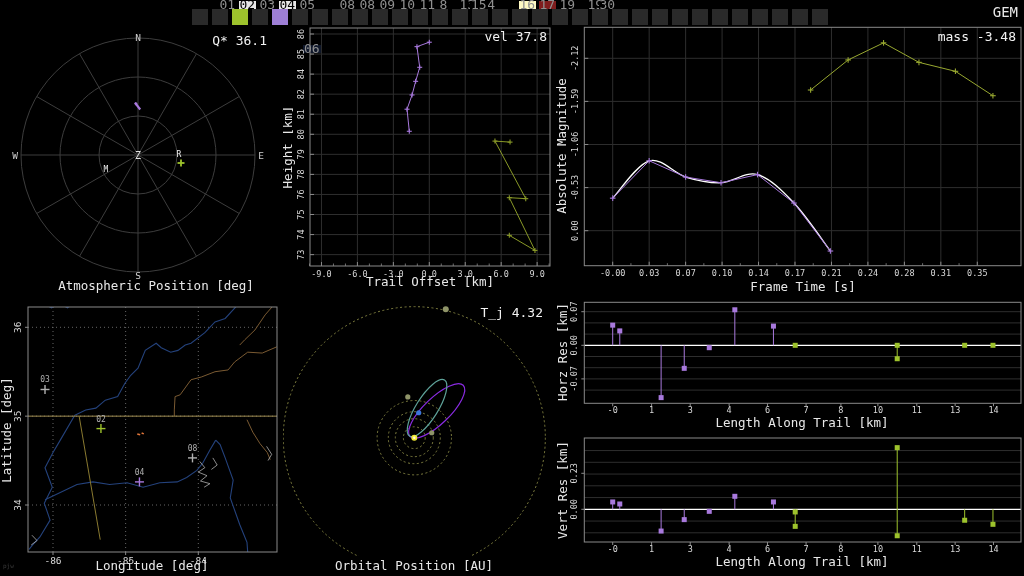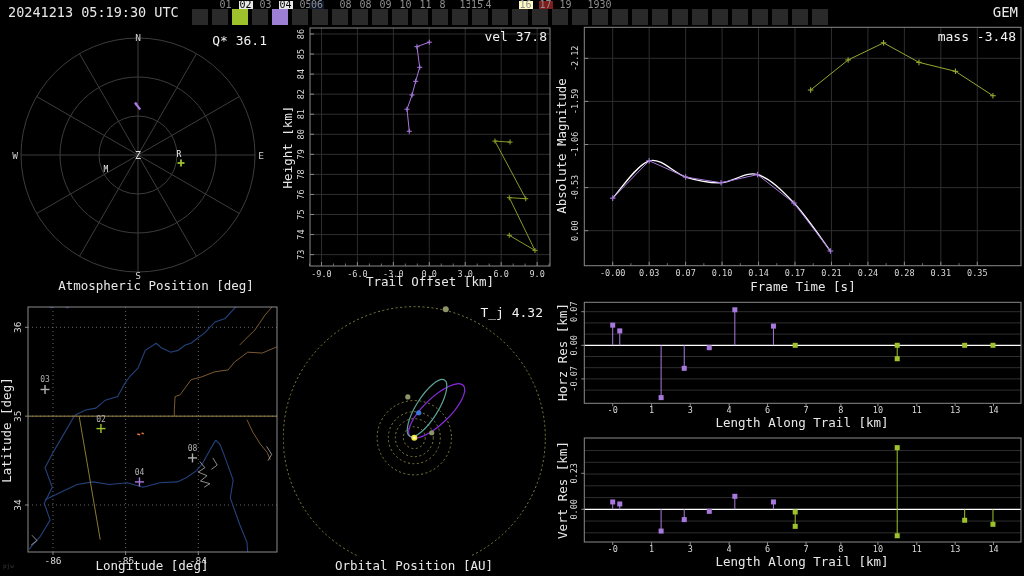--- a/index.html
+++ b/index.html
@@ -3,21 +3,21 @@
 <meta charset="utf-8">
 <style>
   html,body{margin:0;padding:0;background:#000;}
   body{width:1024px;height:576px;overflow:hidden;font-family:"DejaVu Sans Mono",monospace;}
   #screen{position:relative;width:1024px;height:576px;background:#000;}
   header{position:absolute;left:0;top:0;width:1024px;height:26px;}
   .ts{position:absolute;left:8px;top:4px;color:#e8e8e8;font-size:13.5px;white-space:pre;}
   .gem{position:absolute;right:6px;top:4px;color:#e8e8e8;font-size:14px;}
   #tabstrip{position:absolute;left:0;top:0;width:1024px;height:26px;}
   .tabsq{position:absolute;width:16px;height:16px;top:9px;}
-  .tablabel{position:absolute;top:1px;font-size:10px;line-height:8px;padding:0 1px;letter-spacing:0;}
+  .tablabel{position:absolute;top:1px;font-size:13px;line-height:8px;padding:0 1px;letter-spacing:0;}
   svg{position:absolute;display:block;}
   svg text{font-family:"DejaVu Sans Mono",monospace;}
   .ann{font-size:13px;fill:#f2f2f2;}
   .axlabel{font-size:12.5px;fill:#e8e8e8;}
   .card{font-size:9.5px;fill:#cfcfcf;}
   .tick{font-size:8.5px;fill:#d8d8d8;}
   .maptick{font-size:9.5px;fill:#d8d8d8;}
   .mklabel{font-size:8px;fill:#b0b0b0;}
   .wm{font-size:6px;fill:#3a3a3a;}
   .centerlbl{font-size:10px;fill:#e0e0e0;}
@@ -34,21 +34,21 @@
         <span class="tablabel" style="left: 218.5px; background: rgb(0, 0, 0); color: rgb(143, 143, 143);">01</span>
         <div class="tabsq" style="left: 231.5px; background: rgb(157, 194, 44);"></div>
         <span class="tablabel" style="left: 238.5px; background: rgb(232, 232, 232); color: rgb(0, 0, 0);">02</span>
         <div class="tabsq" style="left: 251.5px; background: rgb(42, 42, 42);"></div>
         <span class="tablabel" style="left: 258.5px; background: rgb(0, 0, 0); color: rgb(143, 143, 143);">03</span>
         <div class="tabsq" style="left: 271.5px; background: rgb(158, 127, 214);"></div>
         <span class="tablabel" style="left: 278.5px; background: rgb(232, 232, 232); color: rgb(0, 0, 0);">04</span>
         <div class="tabsq" style="left: 291.5px; background: rgb(42, 42, 42);"></div>
         <span class="tablabel" style="left: 298.5px; background: rgb(0, 0, 0); color: rgb(143, 143, 143);">05</span>
         <div class="tabsq" style="left: 311.5px; background: rgb(42, 42, 42);"></div>
-        <span class="tablabel" style="left: 310px; background: #0f172a; color: rgb(143, 143, 143);">06</span>
+        <span class="tablabel" style="left: 303px; background: #0f172a; color: rgb(143, 143, 143); margin-top: 44px;">06</span>
         <div class="tabsq" style="left: 331.5px; background: rgb(42, 42, 42);"></div>
         <span class="tablabel" style="left: 338.5px; background: rgb(0, 0, 0); color: rgb(143, 143, 143);">08</span>
         <div class="tabsq" style="left: 351.5px; background: rgb(42, 42, 42);"></div>
         <span class="tablabel" style="left: 358.5px; background: rgb(0, 0, 0); color: rgb(143, 143, 143);">08</span>
         <div class="tabsq" style="left: 371.5px; background: rgb(42, 42, 42);"></div>
         <span class="tablabel" style="left: 378.5px; background: rgb(0, 0, 0); color: rgb(143, 143, 143);">09</span>
         <div class="tabsq" style="left: 391.5px; background: rgb(42, 42, 42);"></div>
         <span class="tablabel" style="left: 398.5px; background: rgb(0, 0, 0); color: rgb(143, 143, 143);">10</span>
         <div class="tabsq" style="left: 411.5px; background: rgb(42, 42, 42);"></div>
         <span class="tablabel" style="left: 418.5px; background: rgb(0, 0, 0); color: rgb(143, 143, 143);">11</span>
@@ -75,21 +75,20 @@
         <div class="tabsq" style="left: 651.5px; background: rgb(42, 42, 42);"></div>
         <div class="tabsq" style="left: 671.5px; background: rgb(42, 42, 42);"></div>
         <div class="tabsq" style="left: 691.5px; background: rgb(42, 42, 42);"></div>
         <div class="tabsq" style="left: 711.5px; background: rgb(42, 42, 42);"></div>
         <div class="tabsq" style="left: 731.5px; background: rgb(42, 42, 42);"></div>
         <div class="tabsq" style="left: 751.5px; background: rgb(42, 42, 42);"></div>
         <div class="tabsq" style="left: 771.5px; background: rgb(42, 42, 42);"></div>
         <div class="tabsq" style="left: 791.5px; background: rgb(42, 42, 42);"></div>
         <div class="tabsq" style="left: 811.5px; background: rgb(42, 42, 42);"></div>
       </div>
-    <span class="ts">20241213 05:19:30 UTC</span>
     <span class="gem">GEM</span>
   </header>
 
   <svg id="polar" style="left:0;top:26px" width="300" height="274" viewBox="0 26 300 274">
       <g>
         <circle cx="138" cy="155" r="39" fill="none" stroke="#3d3d3d" stroke-width="1"></circle>
         <circle cx="138" cy="155" r="78" fill="none" stroke="#3d3d3d" stroke-width="1"></circle>
         <circle cx="138" cy="155" r="117" fill="none" stroke="#3d3d3d" stroke-width="1"></circle>
         <line x1="138" y1="155" x2="138" y2="38" stroke="#3d3d3d" stroke-width="1"></line>
         <line x1="138" y1="155" x2="196.5" y2="53.675027757220676" stroke="#3d3d3d" stroke-width="1"></line>

